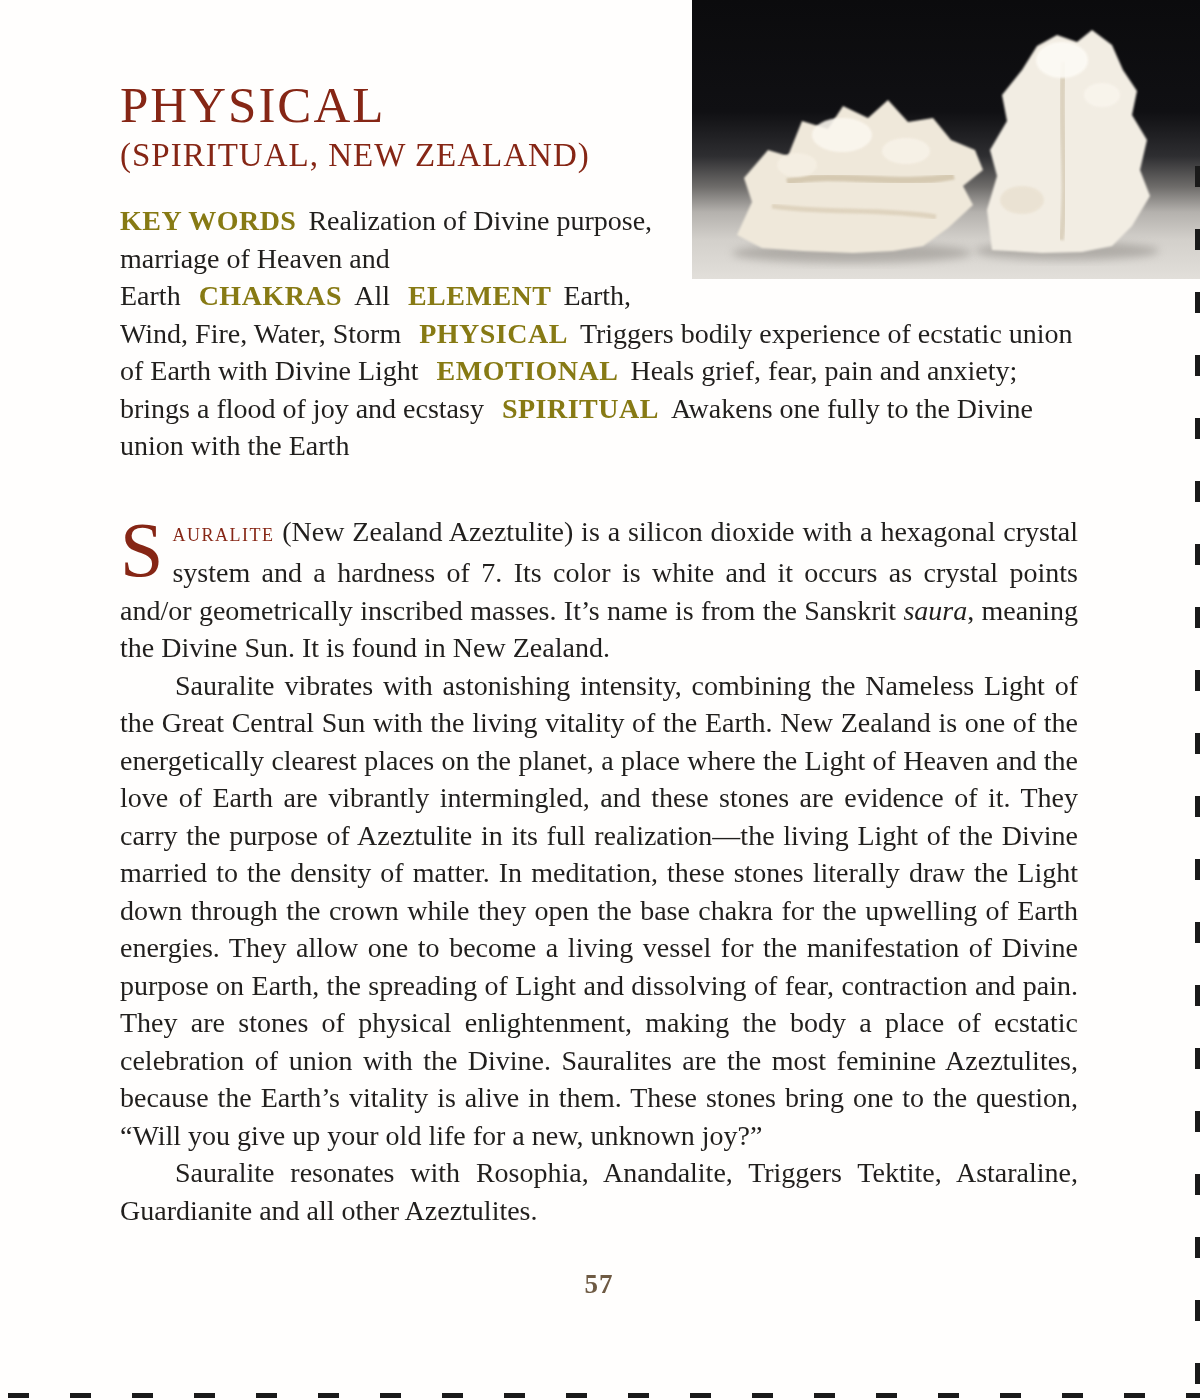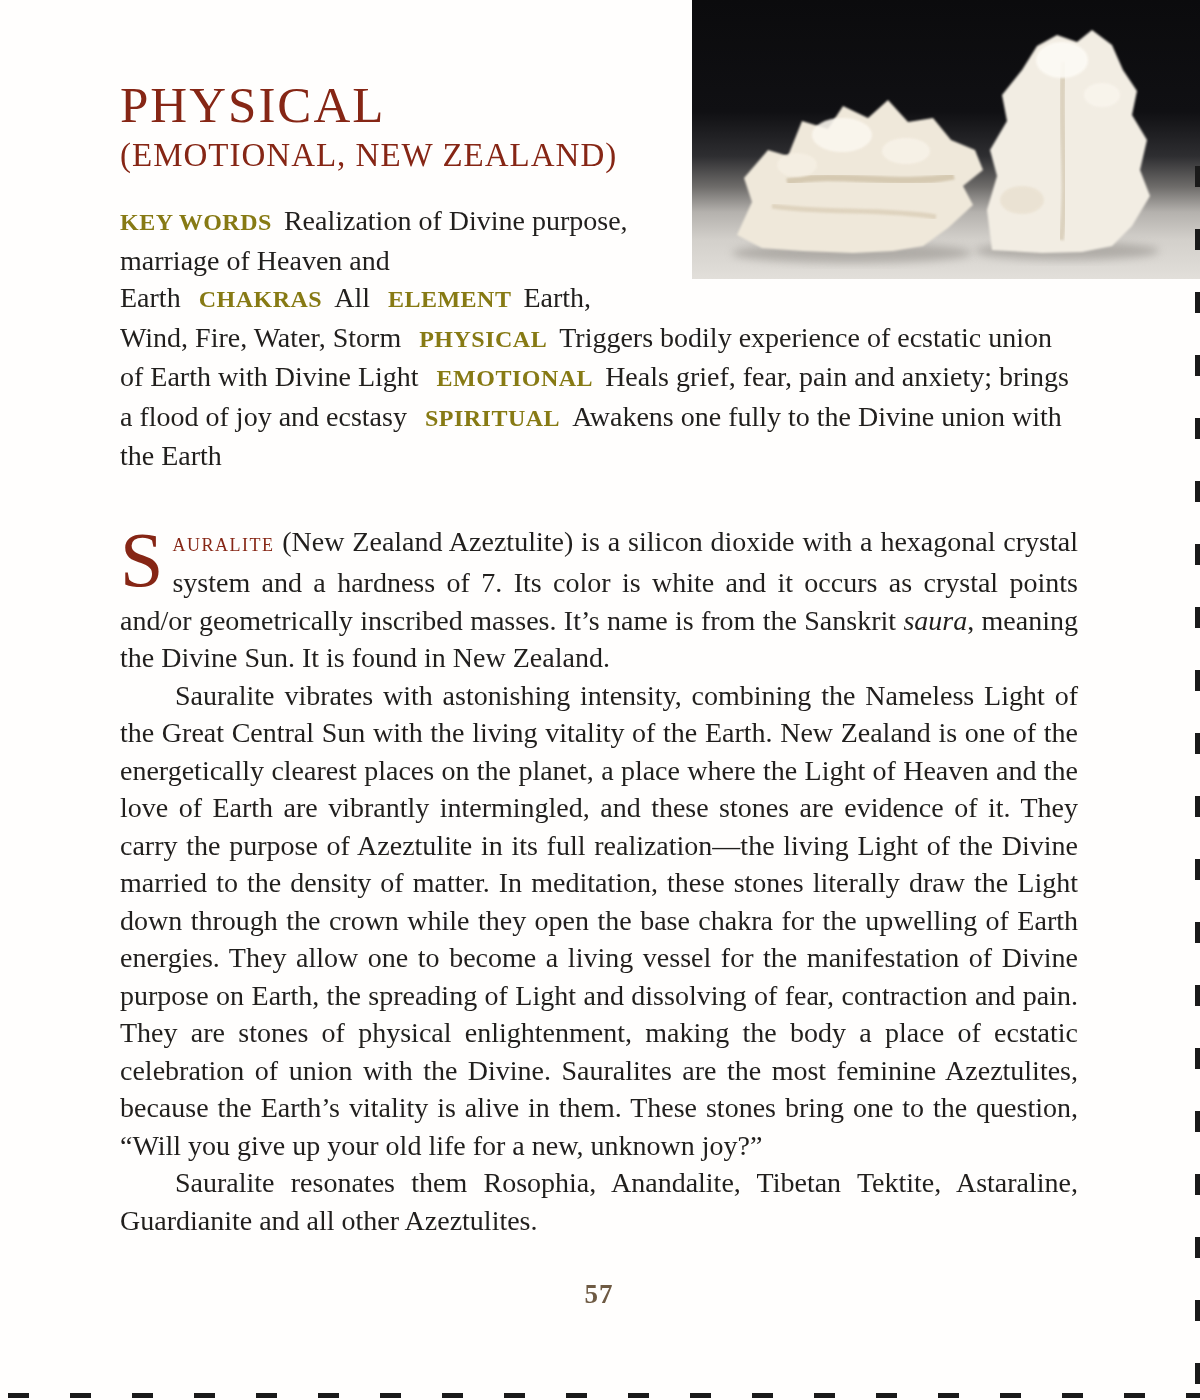--- a/index.html
+++ b/index.html
@@ -40,21 +40,21 @@
     line-height:37.5px;
     text-align:left;
   }
   .kw-spacer{
     float:right;
     width:424px;
     height:110px;
   }
   .kw-label{
     font-weight:bold;
-    font-size:24px;
+    font-size:28px;
     letter-spacing:0.5px;
     color:#877a14;
     margin:0 12px 0 18px;
   }
   .kw-label.first{margin-left:0;}
   
   .bodytext{margin:48px 0 0 0;}
   .para{
     margin:0;
     font-size:28px;
@@ -150,28 +150,28 @@
       <path filter="url(#soft)" fill="none" stroke="#d3c7b0" stroke-width="6" opacity="0.7" d="M372 62 C 366 120, 378 180, 369 240"></path>
       <ellipse cx="370" cy="60" rx="26" ry="18" fill="#fdfbf5" opacity="0.9" filter="url(#soft)"></ellipse>
       <ellipse cx="410" cy="95" rx="18" ry="12" fill="#faf6ee" opacity="0.8" filter="url(#soft)"></ellipse>
       <ellipse cx="330" cy="200" rx="22" ry="14" fill="#e6dcc9" opacity="0.6" filter="url(#soft)"></ellipse>
     </svg>
   </figure>
 
   <div class="content">
 
     <h1 class="title">PHYSICAL</h1>
-    <h2 class="subtitle">(EMOTIONAL, NEW ZEALAND)</h2>
+    <h2 class="subtitle">(SPIRITUAL, NEW ZEALAND)</h2>
 
     <p class="keywords"><span class="kw-spacer"></span><span class="kw-label first">KEY WORDS</span><span>Realization of Divine purpose, marriage of Heaven and Earth</span><span class="kw-label">CHAKRAS</span><span>All</span><span class="kw-label">ELEMENT</span><span>Earth, Wind, Fire, Water, Storm</span><span class="kw-label">PHYSICAL</span><span>Triggers bodily experience of ecstatic union of Earth with Divine Light</span><span class="kw-label">EMOTIONAL</span><span>Heals grief, fear, pain and anxiety; brings a flood of joy and ecstasy</span><span class="kw-label">SPIRITUAL</span><span>Awakens one fully to the Divine union with the Earth</span></p>
 
     <div class="bodytext">
       <p class="para"><span class="dropcap">S</span><span class="leadcaps">AURALITE</span><span> (New Zealand Azeztulite) is a silicon dioxide with a hexagonal crystal system and a hardness of 7. Its color is white and it occurs as crystal points and/or geometrically inscribed masses. It’s name is from the Sanskrit </span><span class="ital">saura</span><span>, meaning the Divine Sun. It is found in New Zealand.</span></p>
       <p class="para indent">Sauralite vibrates with astonishing intensity, combining the Nameless Light of the Great Central Sun with the living vitality of the Earth. New Zealand is one of the energetically clearest places on the planet, a place where the Light of Heaven and the love of Earth are vibrantly intermingled, and these stones are evidence of it. They carry the purpose of Azeztulite in its full realization—the living Light of the Divine married to the density of matter. In meditation, these stones literally draw the Light down through the crown while they open the base chakra for the upwelling of Earth energies. They allow one to become a living vessel for the manifestation of Divine purpose on Earth, the spreading of Light and dissolving of fear, contraction and pain. They are stones of physical enlightenment, making the body a place of ecstatic celebration of union with the Divine. Sauralites are the most feminine Azeztulites, because the Earth’s vitality is alive in them. These stones bring one to the question, “Will you give up your old life for a new, unknown joy?”</p>
-      <p class="para indent">Sauralite resonates them Rosophia, Anandalite, Tibetan Tektite, Astaraline, Guardianite and all other Azeztulites.</p>
+      <p class="para indent">Sauralite resonates with Rosophia, Anandalite, Triggers Tektite, Astaraline, Guardianite and all other Azeztulites.</p>
     </div>
 
     <p class="pagenum">57</p>
   </div>
 
   <div class="right-marks"></div>
   <div class="bottom-marks"></div>
 
 </div>
 

